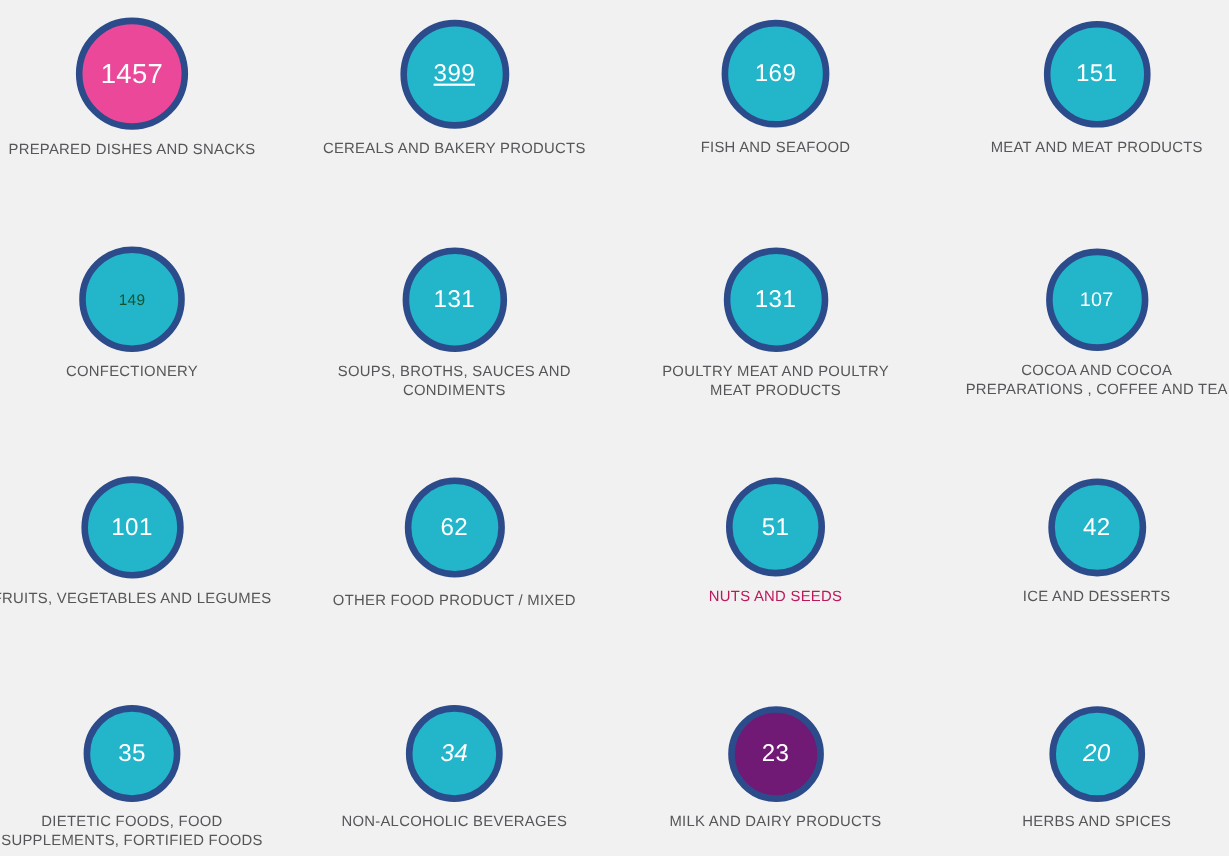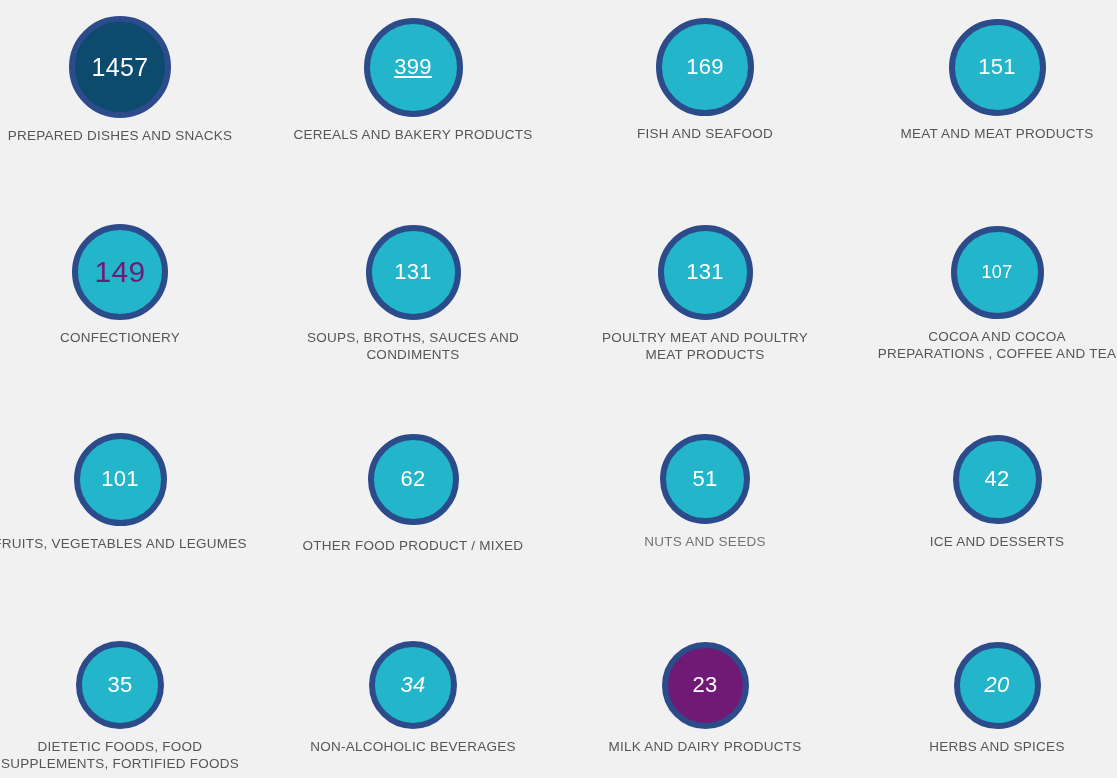--- a/index.html
+++ b/index.html
@@ -58,21 +58,21 @@
     white-space: pre-line;
     width: 280px;
   }
 </style>
 </head>
 <body>
 
 <div id="bubble-grid">
     <div class="bubble-cell" style="left: -20px; top: 16px;">
       <div class="bubble-circle-wrap" style="height: 102px;">
-        <div class="bubble-circle" style="width: 102px; height: 102px; background: #0c4a6e; border-color: rgb(44, 75, 139);">
+        <div class="bubble-circle" style="width: 102px; height: 102px; background: #ec4899; border-color: rgb(44, 75, 139);">
           <span class="bubble-value" style="font-size: 25px; color: rgb(255, 255, 255);">1457</span>
         </div>
       </div>
       <div class="bubble-label" style="color: rgb(86, 86, 90);">PREPARED DISHES AND SNACKS</div>
     </div>
     <div class="bubble-cell" style="left: 273px; top: 17.5px;">
       <div class="bubble-circle-wrap" style="height: 99px;">
         <div class="bubble-circle" style="width: 99px; height: 99px; background: rgb(35, 181, 202); border-color: rgb(44, 75, 139); text-decoration: underline;">
           <span class="bubble-value" style="font-size: 22px; color: rgb(255, 255, 255);">399</span>
         </div>
@@ -91,21 +91,21 @@
       <div class="bubble-circle-wrap" style="height: 97px;">
         <div class="bubble-circle" style="width: 97px; height: 97px; background: rgb(35, 181, 202); border-color: rgb(44, 75, 139);">
           <span class="bubble-value" style="font-size: 22px; color: rgb(255, 255, 255);">151</span>
         </div>
       </div>
       <div class="bubble-label" style="color: rgb(86, 86, 90);">MEAT AND MEAT PRODUCTS</div>
     </div>
     <div class="bubble-cell" style="left: -20px; top: 224px;">
       <div class="bubble-circle-wrap" style="height: 96px;">
         <div class="bubble-circle" style="width: 96px; height: 96px; background: rgb(35, 181, 202); border-color: rgb(44, 75, 139);">
-          <span class="bubble-value" style="font-size: 30px; color: #701a75;">149</span>
+          <span class="bubble-value" style="font-size: 14px; color: #14532d;">149</span>
         </div>
       </div>
       <div class="bubble-label" style="color: rgb(86, 86, 90);">CONFECTIONERY</div>
     </div>
     <div class="bubble-cell" style="left: 273px; top: 224.5px;">
       <div class="bubble-circle-wrap" style="height: 95px;">
         <div class="bubble-circle" style="width: 95px; height: 95px; background: rgb(35, 181, 202); border-color: rgb(44, 75, 139);">
           <span class="bubble-value" style="font-size: 22px; color: rgb(255, 255, 255);">131</span>
         </div>
       </div>
@@ -145,21 +145,21 @@
         </div>
       </div>
       <div class="bubble-label" style="color: rgb(86, 86, 90); margin-top: 12px;">OTHER FOOD PRODUCT / MIXED</div>
     </div>
     <div class="bubble-cell" style="left: 565px; top: 434px; justify-content: space-between;">
       <div class="bubble-circle-wrap" style="height: 90px;">
         <div class="bubble-circle" style="width: 90px; height: 90px; background: rgb(35, 181, 202); border-color: rgb(44, 75, 139);">
           <span class="bubble-value" style="font-size: 22px; color: rgb(255, 255, 255);">51</span>
         </div>
       </div>
-      <div class="bubble-label" style="color: #737373;">NUTS AND SEEDS</div>
+      <div class="bubble-label" style="color: #be185d;">NUTS AND SEEDS</div>
     </div>
     <div class="bubble-cell" style="left: 857px; top: 434.5px;">
       <div class="bubble-circle-wrap" style="height: 89px;">
         <div class="bubble-circle" style="width: 89px; height: 89px; background: rgb(35, 181, 202); border-color: rgb(44, 75, 139);">
           <span class="bubble-value" style="font-size: 22px; color: rgb(255, 255, 255);">42</span>
         </div>
       </div>
       <div class="bubble-label" style="color: rgb(86, 86, 90);">ICE AND DESSERTS</div>
     </div>
     <div class="bubble-cell" style="left: -20px; top: 641px;">

